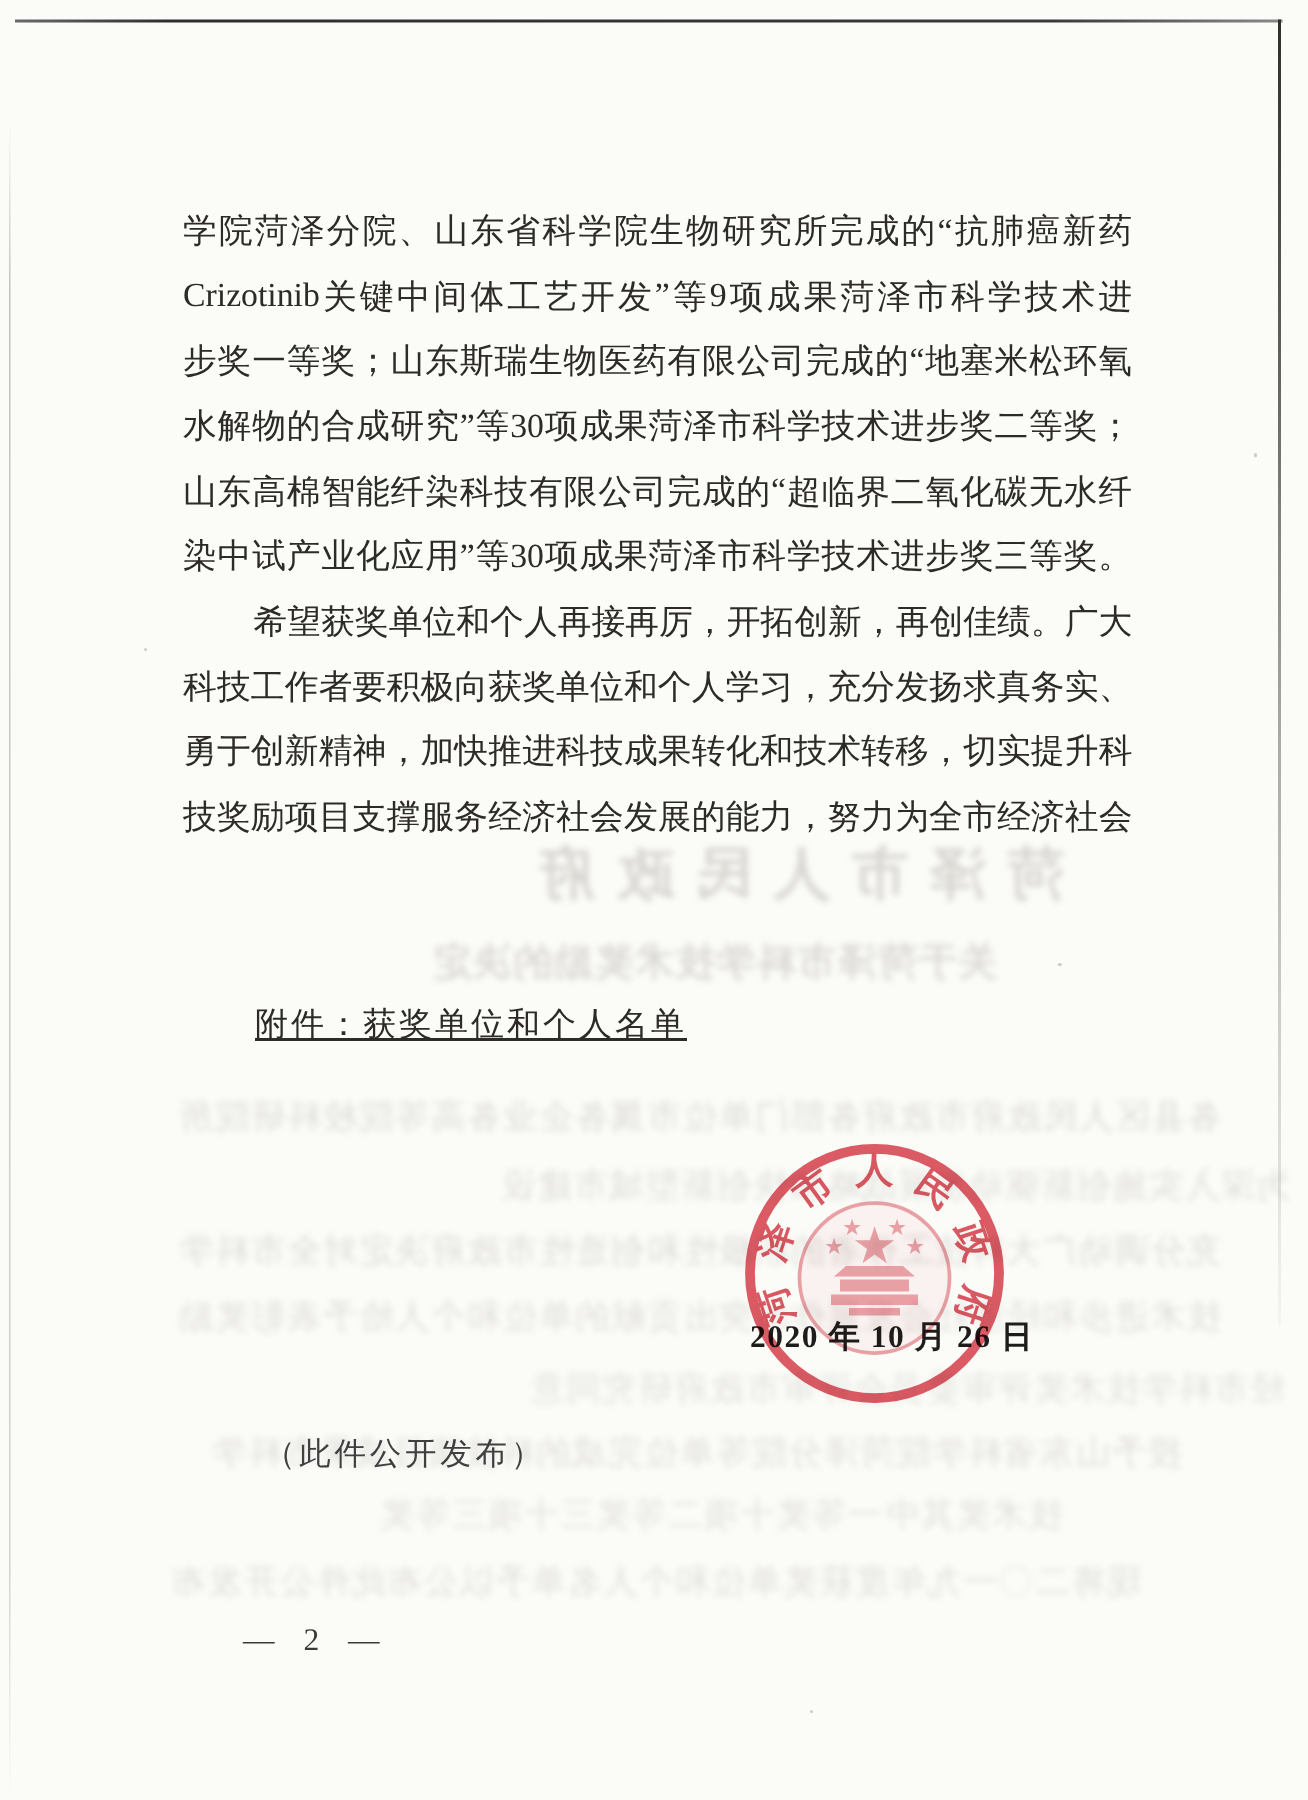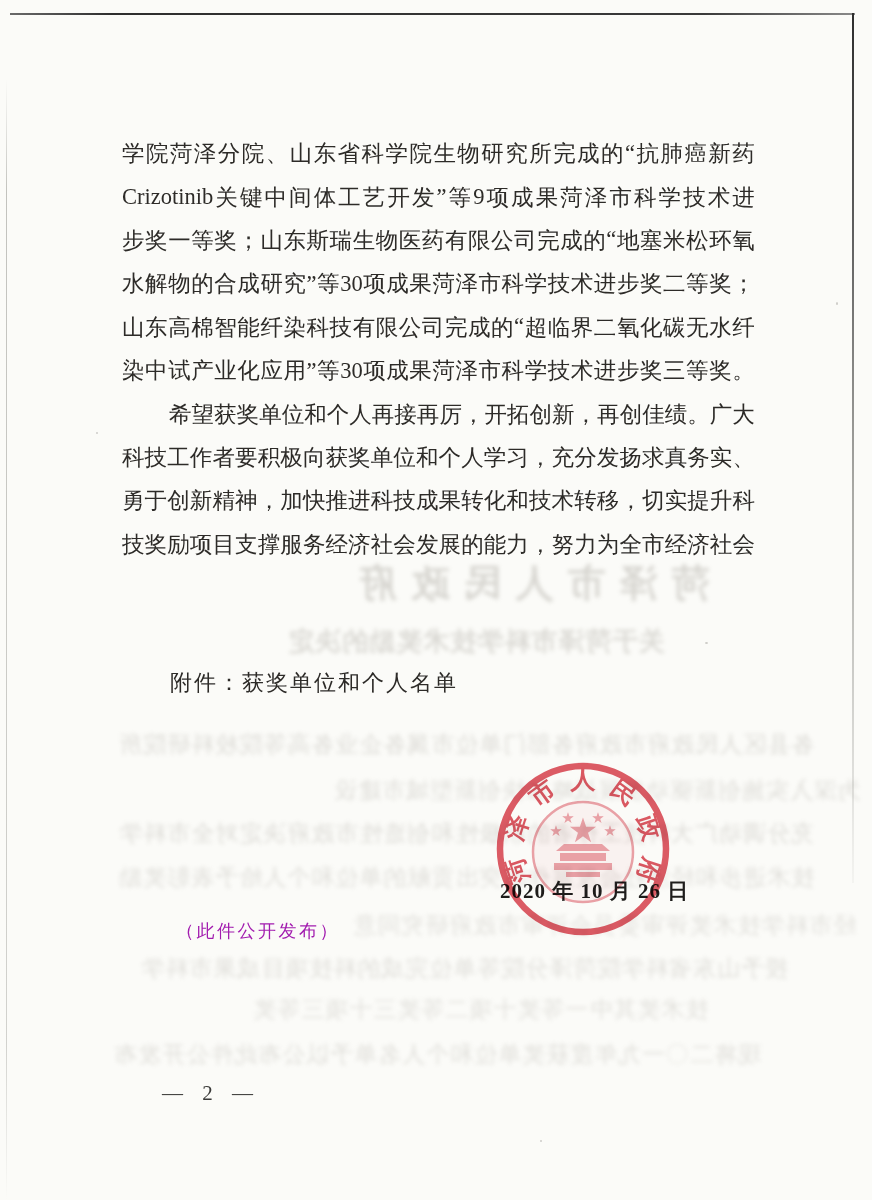--- a/index.html
+++ b/index.html
@@ -22,22 +22,22 @@
   .ghost{position:absolute;transform:scaleX(-1);filter:blur(2.3px);
     color:#98948b;white-space:nowrap;line-height:1;}
 
   
   #body-lines{position:absolute;left:122px;top:132px;width:633px;color:#2d2b28;}
   .bline{height:43.4px;font-size:22.5px;}
   .bline.just{display:flex;justify-content:space-between;align-items:center;box-sizing:border-box;}
   .bline.ind{padding-left:47px;}
   .bline.plain{line-height:43.4px;letter-spacing:1.5px;}
 
-  .attachment{position:absolute;left:170px;top:668px;font-size:22px;letter-spacing:2px;color:#2d2b28;}
-  .public-note{position:absolute;left:176px;top:919px;font-size:18px;letter-spacing:2.5px;color:#a21caf;}
+  .attachment{position:absolute;left:170px;top:668px;font-size:22px;letter-spacing:2px;color:#2d2b28;text-decoration:underline;}
+  .public-note{position:absolute;left:176px;top:955px;font-size:21px;letter-spacing:2.5px;color:#404040;}
   .pagenum{position:absolute;left:162px;top:1081px;font-size:21px;letter-spacing:7px;color:#3a3a38;}
 
   
   .sig-issuer{position:absolute;left:501px;top:836px;font-size:21px;letter-spacing:2px;
     font-weight:700;color:#1e1d1b;}
   .sig-date{position:absolute;left:500px;top:877px;font-size:21px;letter-spacing:1px;
     font-weight:600;color:#1e1d1b;}
 
   
   .seal{position:absolute;left:494px;top:759px;width:178px;height:178px;

